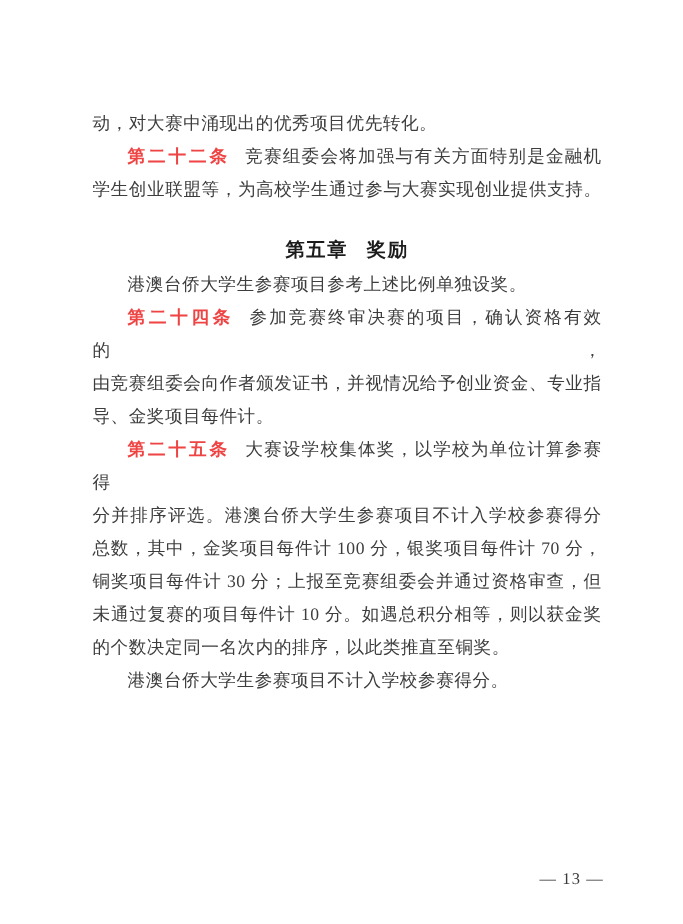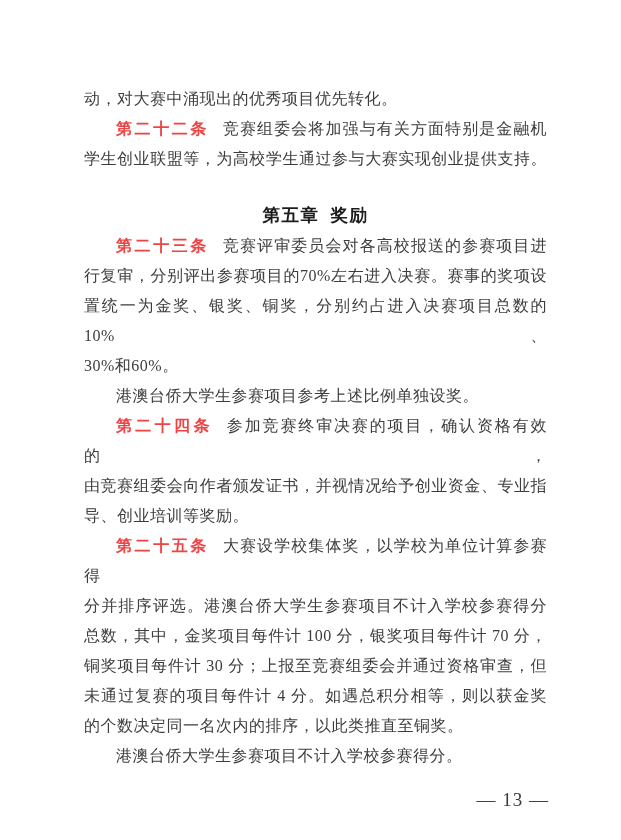--- a/index.html
+++ b/index.html
@@ -12,21 +12,21 @@
     width: 621px;
     height: 840px;
     background: #ffffff;
     overflow: hidden;
     font-family: "Liberation Serif", serif;
     color: #3d3d3d;
   }
   .text-col {
     position: absolute;
     left: 84px;
-    top: 84px;
+    top: 98px;
     width: 463px;
     font-size: 16px;
     line-height: 30px;
     letter-spacing: 0.5px;
   }
   .line {
     text-align: justify;
     white-space: normal;
   }
   .line.full {
@@ -41,32 +41,32 @@
     color: #ef4444;
     margin-right: 14px;
     letter-spacing: 2px;
   }
   .chapter {
     margin-top: 26px;
     margin-bottom: 1px;
     height: 30px;
     line-height: 30px;
     text-align: center;
-    font-family: Liberation Serif, serif;
+    font-family: Liberation Mono, monospace;
     font-weight: bold;
     font-size: 17.5px;
     color: #1c1c1c;
     word-spacing: 5px;
     letter-spacing: 1.5px;
   }
   .footer {
     position: absolute;
     top: 791px;
     right: 72px;
-    font-size: 19px;
+    font-size: 15px;
     line-height: 18px;
     color: #3a3a3a;
     letter-spacing: 1px;
   }
 </style>
 </head>
 <body>
 
 <div class="page">
   <div class="text-col">
@@ -75,43 +75,37 @@
       <div class="line">动，对大赛中涌现出的优秀项目优先转化。</div>
     </div>
 
     <div class="para">
       <div class="line full indent"><span class="label">第二十二条</span><span>竞赛组委会将加强与有关方面特别是金融机</span></div>
       <div class="line full">学生创业联盟等，为高校学生通过参与大赛实现创业提供支持。</div>
     </div>
 
     <div class="chapter">第五章 奖励</div>
 
-    <div class="para">
-      <div class="line full indent"><span class="label">第二十三条</span><span>竞赛评审委员会对各高校报送的参赛项目进</span></div>
-      <div class="line full">行复审，分别评出参赛项目的70%左右进入决赛。赛事的奖项设</div>
-      <div class="line full">置统一为金奖、银奖、铜奖，分别约占进入决赛项目总数的10%、</div>
-      <div class="line">30%和60%。</div>
-    </div>
 
     <div class="para">
       <div class="line indent">港澳台侨大学生参赛项目参考上述比例单独设奖。</div>
     </div>
 
     <div class="para">
       <div class="line full indent"><span class="label">第二十四条</span><span>参加竞赛终审决赛的项目，确认资格有效的，</span></div>
       <div class="line full">由竞赛组委会向作者颁发证书，并视情况给予创业资金、专业指</div>
-      <div class="line">导、创业培训等奖励。</div>
+      <div class="line">导、金奖项目每件计。</div>
     </div>
 
     <div class="para">
       <div class="line full indent"><span class="label">第二十五条</span><span>大赛设学校集体奖，以学校为单位计算参赛得</span></div>
       <div class="line full">分并排序评选。港澳台侨大学生参赛项目不计入学校参赛得分</div>
       <div class="line full">总数，其中，金奖项目每件计 100 分，银奖项目每件计 70 分，</div>
       <div class="line full">铜奖项目每件计 30 分；上报至竞赛组委会并通过资格审查，但</div>
-      <div class="line full">未通过复赛的项目每件计 4 分。如遇总积分相等，则以获金奖</div>
+      <div class="line full">未通过复赛的项目每件计 10 分。如遇总积分相等，则以获金奖</div>
       <div class="line">的个数决定同一名次内的排序，以此类推直至铜奖。</div>
     </div>
 
     <div class="para">
       <div class="line indent">港澳台侨大学生参赛项目不计入学校参赛得分。</div>
     </div>
 
   </div>
 
   <div class="footer">— 13 —</div>

